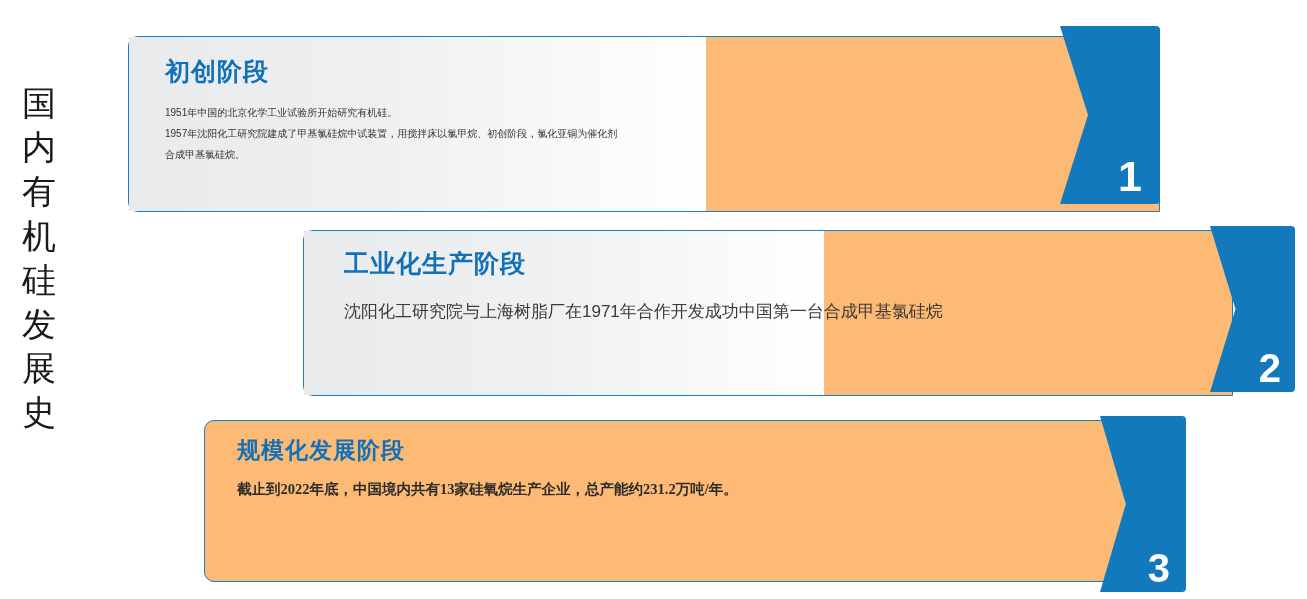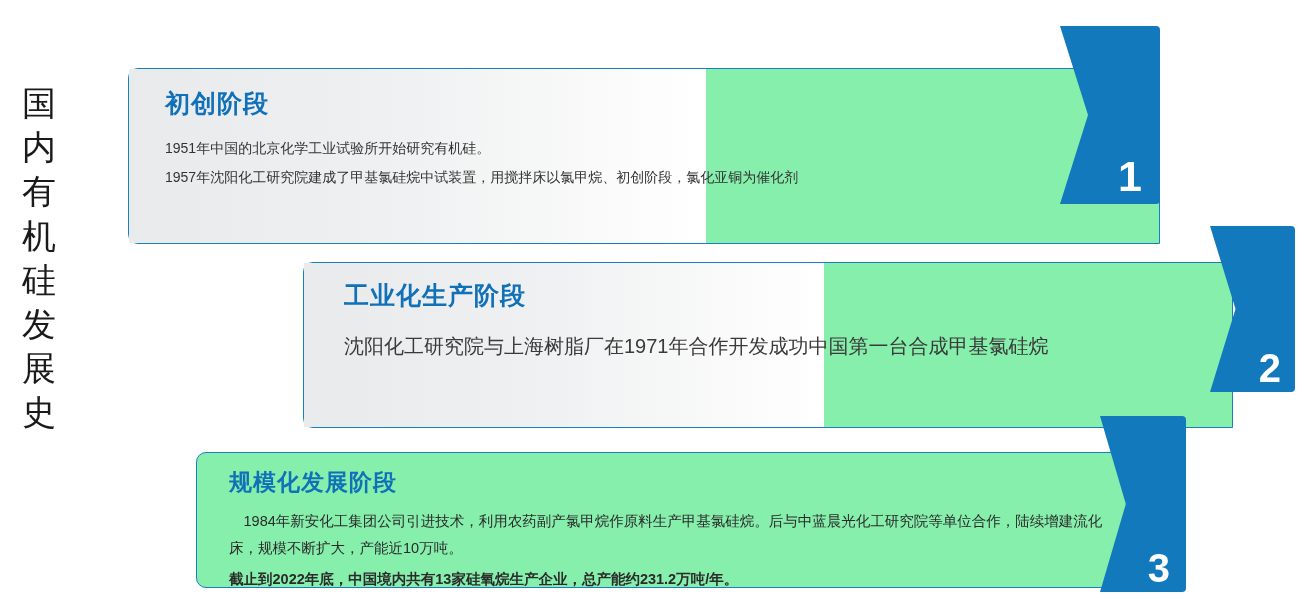--- a/index.html
+++ b/index.html
@@ -26,23 +26,22 @@
     font-family: "Liberation Serif", serif;
     text-align: center;
     white-space: pre-line;
     font-weight: 400;
   }
 
   
   .card {
     position: absolute;
     border: 1.6px solid #1a7fc1;
-    background: #86efac;
+    background: #fdba74;
     overflow: visible;
-    margin-top: 32px;
   }
   .card .bg-fade {
     position: absolute;
     left: 0; top: 0; bottom: 0;
     width: 56%;
     background: linear-gradient(to right, #e9eaec 0%, #eff0f1 45%, #ffffff 100%);
     pointer-events: none;
   }
   .card .inner {
     position: relative;
@@ -73,49 +72,50 @@
     line-height: 1;
   }
 
   
   #card-1 {
     left: 128px; top: 36px; width: 1032px; height: 176px;
     border-radius: 10px 0 0 10px;
   }
   #card-1 .inner { padding: 18px 120px 0 36px; }
   #card-1 .card-title { font-size: 25px; margin-bottom: 14px; }
-  #card-1 .card-body { font-size: 14px; line-height: 2.1; }
+  #card-1 .card-body { font-size: 10px; line-height: 2.1; }
 
   #tab-1 {
     left: 1060px; top: 26px; width: 100px; height: 178px;
     clip-path: polygon(0 0, 100% 0, 100% 100%, 0 100%, 28% 50%);
     border-radius: 0 4px 4px 0;
   }
   #tab-1 .num { font-size: 43px; right: 18px; bottom: 6px; }
 
   
   #card-2 {
     left: 303px; top: 230px; width: 930px; height: 166px;
     border-radius: 10px 0 0 10px;
   }
   #card-2 .inner { padding: 16px 60px 0 40px; }
   #card-2 .card-title { font-size: 25px; margin-bottom: 16px; }
-  #card-2 .card-body { font-size: 20px; line-height: 1.85; color: #3a3a3a; }
+  #card-2 .card-body { font-size: 17px; line-height: 1.85; color: #3a3a3a; }
 
   #tab-2 {
     left: 1210px; top: 226px; width: 85px; height: 166px;
     clip-path: polygon(0 0, 100% 0, 100% 100%, 0 100%, 30% 50%);
     border-radius: 0 4px 4px 0;
   }
   #tab-2 .num { font-size: 40px; right: 14px; bottom: 4px; }
 
   
   #card-3 {
-    left: 196px; top: 420px; width: 960px; height: 136px;
+    left: 204px; top: 420px; width: 960px; height: 162px;
     border-radius: 10px 0 0 10px;
+    font-family: Liberation Serif, serif;
   }
   #card-3 .inner { padding: 14px 40px 0 32px; }
   #card-3 .card-title { font-size: 23px; margin-bottom: 10px; }
   #card-3 .card-body { font-size: 14.5px; line-height: 1.85; color: #2b2b2b; }
   #card-3 .card-body p { margin: 0; }
   #card-3 .card-body p.bold { font-weight: bold; margin-top: 4px; }
 
   #tab-3 {
     left: 1100px; top: 416px; width: 86px; height: 176px;
     clip-path: polygon(0 0, 100% 0, 100% 100%, 0 100%, 30% 50%);
@@ -135,20 +135,21 @@
 展
 史</div>
 
 <div class="card" id="card-1">
   <div class="bg-fade"></div>
   <div class="inner">
     <div class="card-title">初创阶段</div>
     <div class="card-body">
       <div>1951年中国的北京化学工业试验所开始研究有机硅。</div>
       <div>1957年沈阳化工研究院建成了甲基氯硅烷中试装置，用搅拌床以氯甲烷、初创阶段，氯化亚铜为催化剂</div>
+      <div>合成甲基氯硅烷。</div>
     </div>
   </div>
 </div>
 <div class="numtab" id="tab-1">
   <span class="num">1</span>
 </div>
 
 <div class="card" id="card-2">
   <div class="bg-fade"></div>
   <div class="inner">
@@ -159,20 +160,19 @@
   </div>
 </div>
 <div class="numtab" id="tab-2">
   <span class="num">2</span>
 </div>
 
 <div class="card" id="card-3">
   <div class="inner">
     <div class="card-title">规模化发展阶段</div>
     <div class="card-body">
-      <p>　1984年新安化工集团公司引进技术，利用农药副产氯甲烷作原料生产甲基氯硅烷。后与中蓝晨光化工研究院等单位合作，陆续增建流化床，规模不断扩大，产能近10万吨。</p>
       <p class="bold">截止到2022年底，中国境内共有13家硅氧烷生产企业，总产能约231.2万吨/年。</p>
     </div>
   </div>
 </div>
 <div class="numtab" id="tab-3">
   <span class="num">3</span>
 </div>
 
 </body></html>

